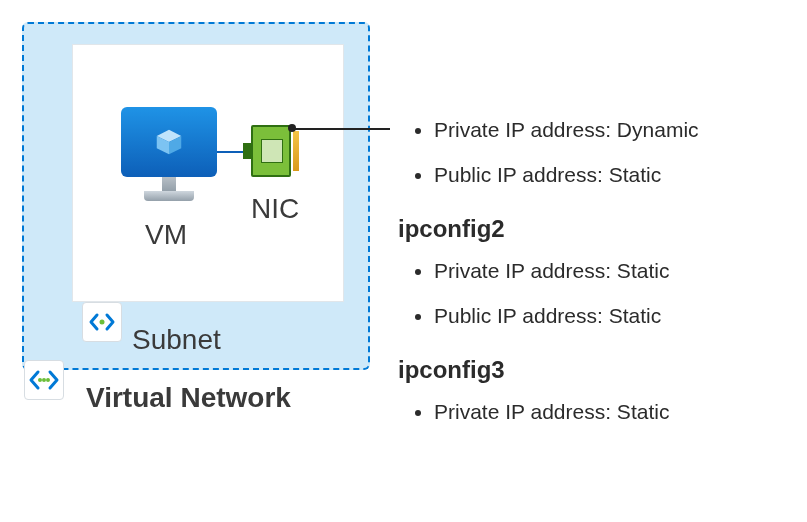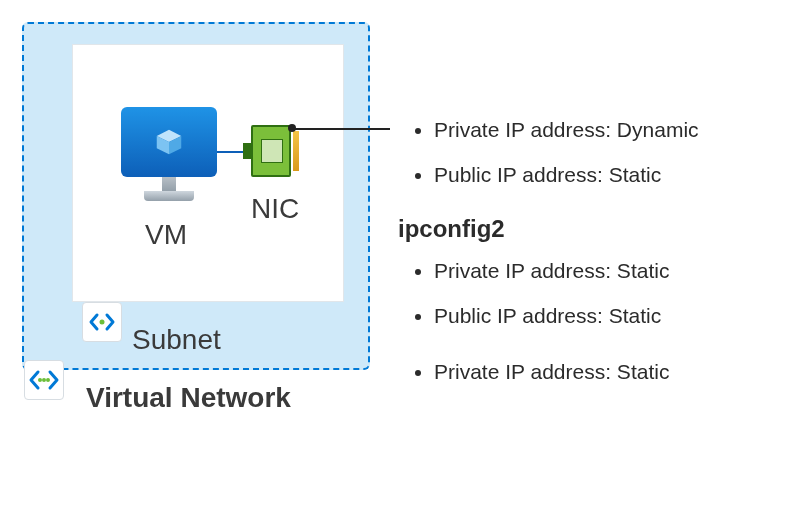--- a/index.html
+++ b/index.html
@@ -147,16 +147,17 @@
     <li>Private IP address: Dynamic</li>
     <li>Public IP address: Static</li>
   </ul>
 
   <p class="cfg-title">ipconfig2</p>
   <ul class="cfg-list">
     <li>Private IP address: Static</li>
     <li>Public IP address: Static</li>
   </ul>
 
+  <p class="cfg-title">ipconfig3</p>
   <ul class="cfg-list">
     <li>Private IP address: Static</li>
   </ul>
 </div>
 
 </body></html>

